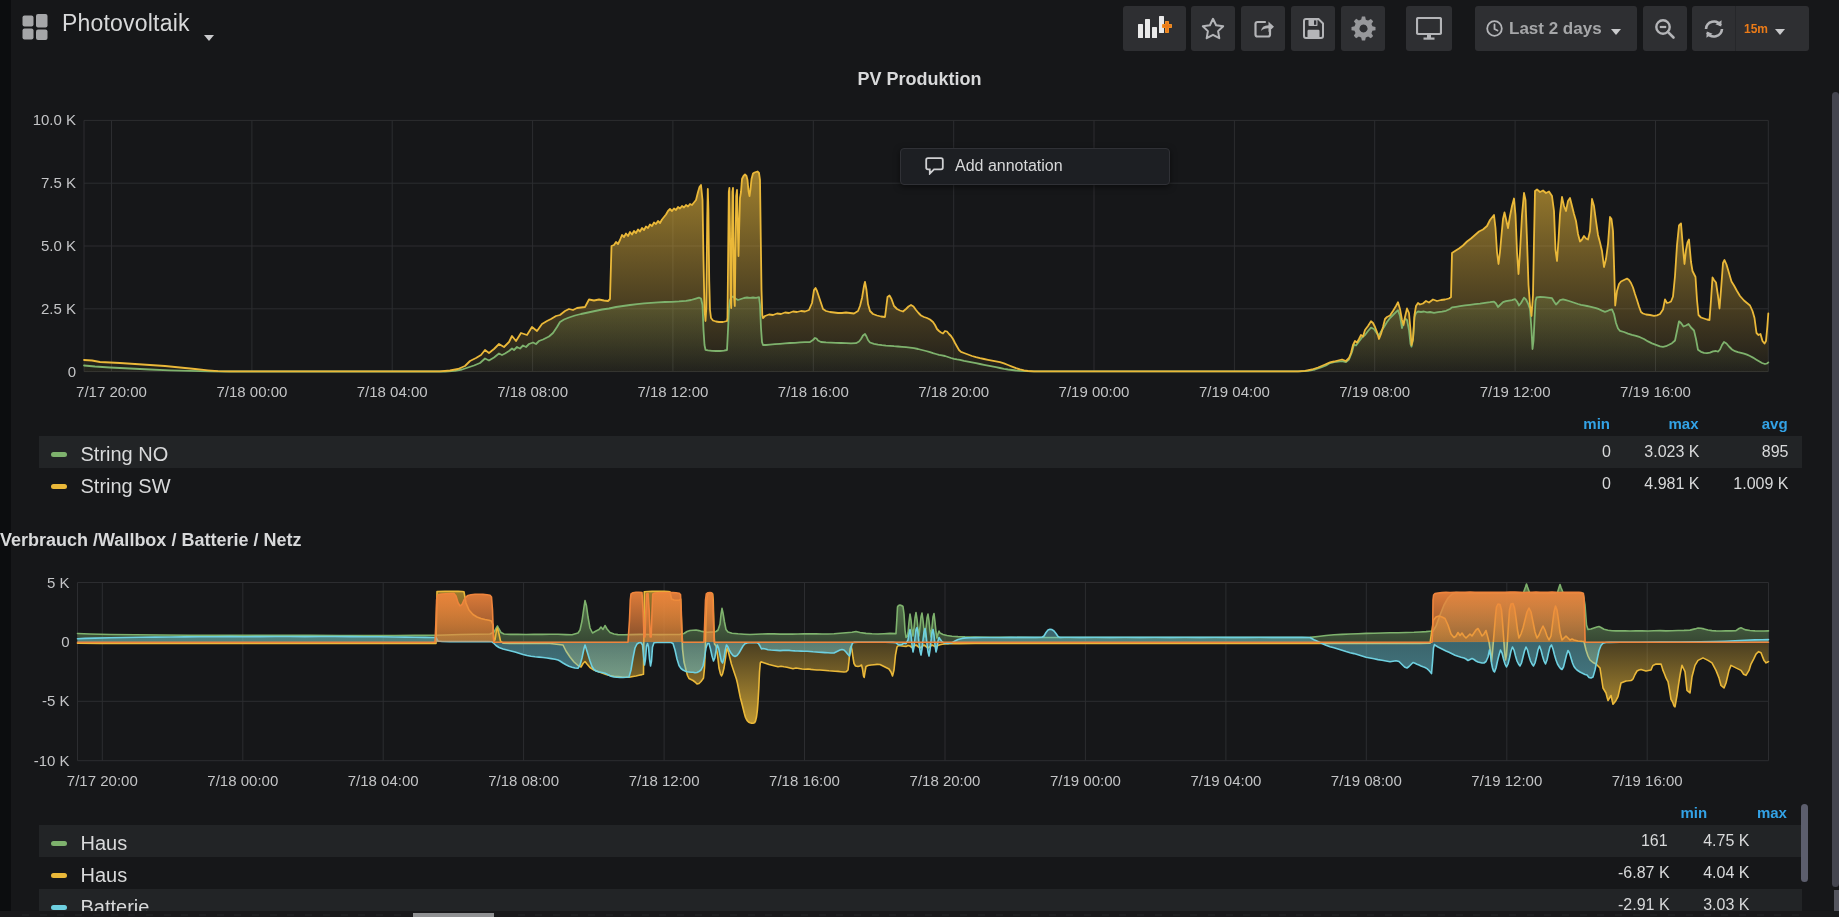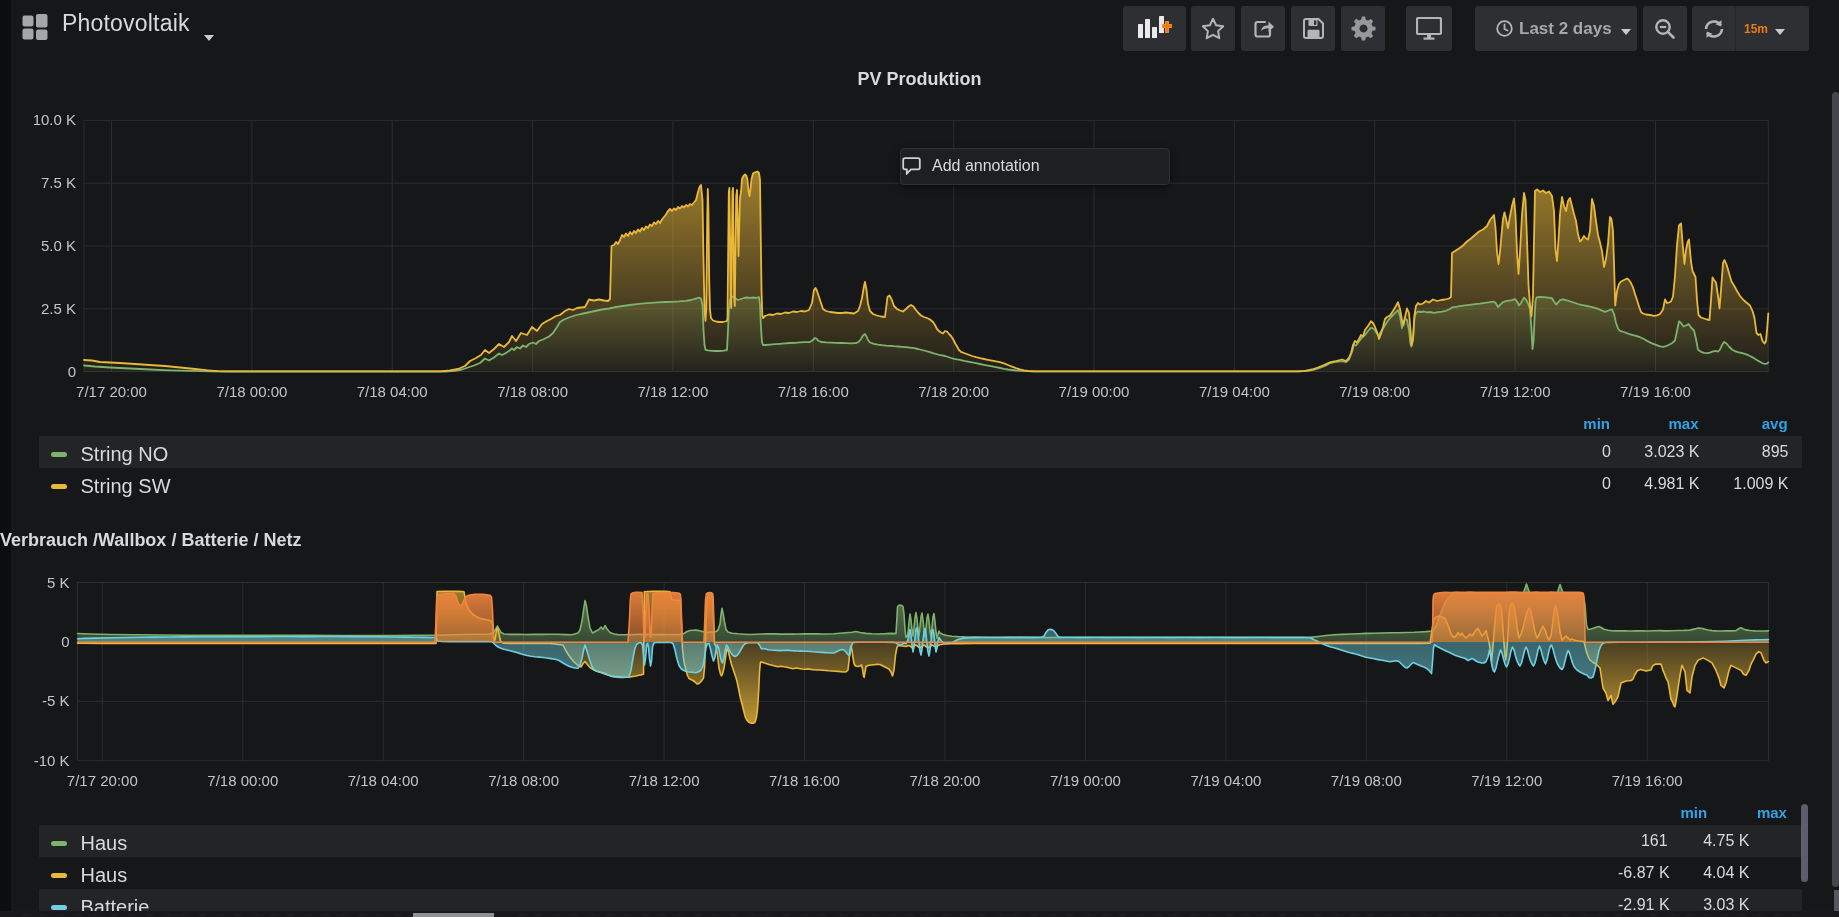--- a/index.html
+++ b/index.html
@@ -185,21 +185,21 @@
     </svg>
   </div>
 <div class="btn" style="left:1406px;width:46px">
     <svg width="26" height="23" viewBox="0 0 26 23">
       <rect x="1" y="1" width="24" height="16" rx="1.5" fill="none" stroke="#b4b5b8" stroke-width="2.2"></rect>
       <rect x="11" y="17" width="4" height="4" fill="#b4b5b8"></rect>
       <rect x="7.5" y="20.5" width="11" height="2.2" fill="#b4b5b8"></rect>
     </svg>
   </div>
 
-<div class="btn" style="left:1475px;width:162px;justify-content:flex-start;padding-left:21px">
+<div class="btn" style="left:1475px;width:162px;justify-content:flex-start;padding-left:11px">
   <svg width="17" height="17" viewBox="0 0 17 17">
       <circle cx="8.5" cy="8.5" r="7.3" fill="none" stroke="#b4b5b8" stroke-width="1.8"></circle>
       <path d="M8.5 4.5 V9 L11.5 10.5" fill="none" stroke="#b4b5b8" stroke-width="1.8" stroke-linecap="round"></path>
     </svg>
     <span style="font-size:17px;color:#a6a7a9;font-weight:700;margin-left:6px">Last 2 days</span>
   <span style="margin-left:9px;margin-top:3px"><svg width="10" height="6" viewBox="0 0 10 6">
         <path d="M0 0 L10 0 L5 6 Z" fill="#c9cacc"></path>
       </svg></span>
 </div>
 <div class="btn" style="left:1643px;width:44px">
@@ -260,21 +260,21 @@
 </div>
 <div class="lgrow stripe" style="top:888.9px;height:28.1px">
   <div class="dash" style="background:#6ED0E0"></div>
     <div class="lgname">Batterie</div>
   <div class="lgval" style="right:131.9px;width:100px">-2.91 K</div>
   <div class="lgval" style="right:52.1px;width:100px">3.03 K</div>
 </div>
 
 <div class="abs" style="left:900px;top:147.5px;width:270px;height:37px;background:#1d1f23;
   border:1px solid #303136;border-radius:4px;box-shadow:0 2px 6px rgba(0,0,0,0.5);
-  display:flex;align-items:center;padding-left:1px">
+  display:flex;align-items:center;padding-left:24px">
   <svg width="19" height="18" viewBox="0 0 19 18">
       <path d="M3 1.2 H16 Q17.8 1.2 17.8 3 V10.5 Q17.8 12.3 16 12.3 H9 L4.8 16.6 V12.3 H3 Q1.2 12.3 1.2 10.5 V3 Q1.2 1.2 3 1.2 Z" fill="none" stroke="#cfd0d2" stroke-width="1.8"></path>
     </svg>
     <span style="font-size:16px;color:#d8d9da;margin-left:11px">Add annotation</span>
 </div>
 
 <div class="abs" style="left:1831.5px;top:91.5px;width:7.5px;height:795px;background:#44454f;border-radius:4px"></div>
 <div class="abs" style="left:1800.5px;top:803.5px;width:7.5px;height:78.5px;background:#5c5e6d;border-radius:4px"></div>
 <div class="abs" style="left:1833.5px;top:889.5px;width:5.5px;height:27.5px;background:#55565f"></div>
 <div class="abs" style="left:0;top:911px;width:1839px;height:6px;background:#19191b"></div>

